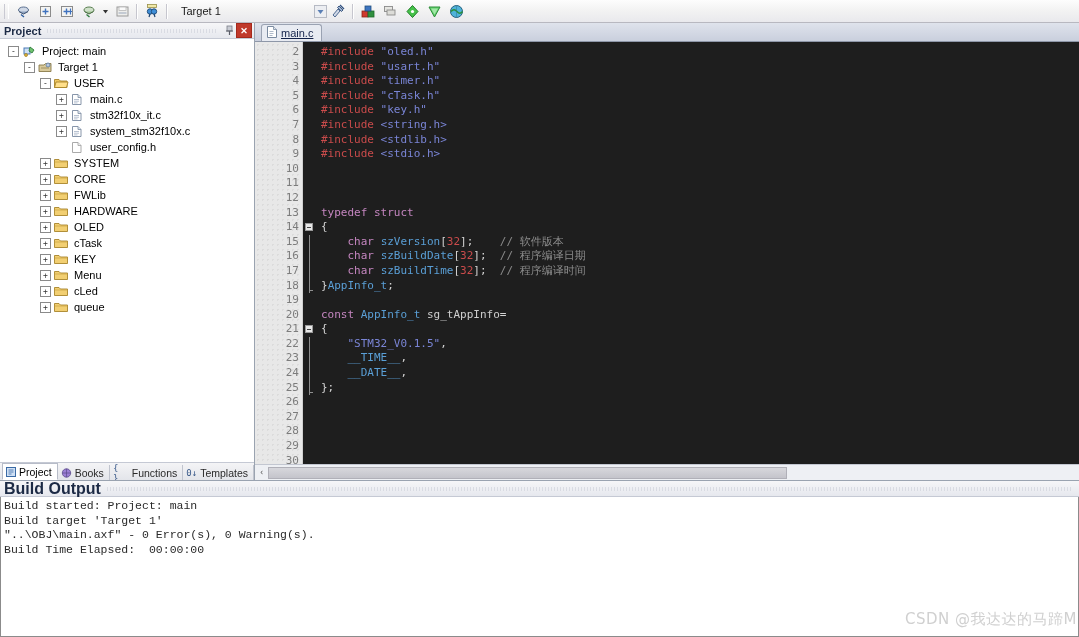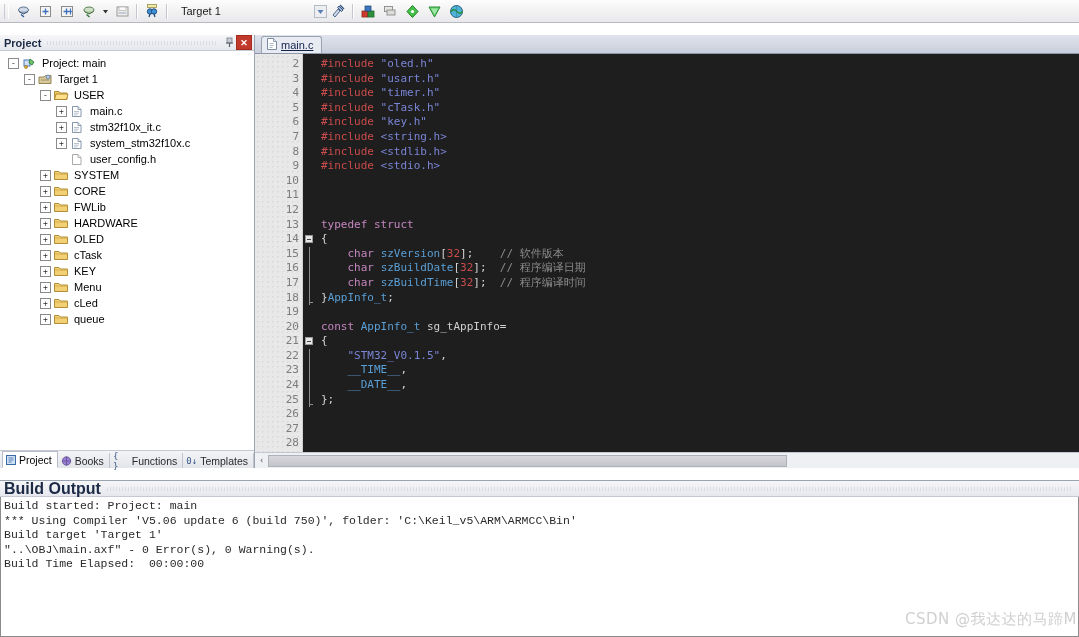--- a/index.html
+++ b/index.html
@@ -10,21 +10,20 @@
     font-family: "Liberation Sans", sans-serif;
     font-size: 11px;
     color: #000;
   }
   #app {
     position: relative;
     width: 1079px; height: 637px;
     background: #ffffff;
     display: flex;
     flex-direction: column;
-    gap: 12px;
   }
 
   
   .toolbar {
     height: 22px;
     min-height: 22px;
     background: linear-gradient(to bottom, #fdfdfd 0%, #f2f2f2 50%, #e9e9ed 100%);
     border-bottom: 1px solid #b8b8c0;
     display: flex;
     align-items: center;
@@ -785,17 +784,17 @@
         <div class="hthumb" style="width: 63%;"></div>
       </div>
     </div>
   </div>
 
   <div class="buildpanel">
     <div class="build-title">
       <span>Build Output</span>
       <span class="dots"></span>
     </div>
-    <div class="buildbody"><div>Build started: Project: main</div><div>*** Using Compiler 'V5.06 update 6 (build 750)', folder: 'C:\Keil_v5\ARM\ARMCC\Bin'</div><div>Build target 'Target 1'</div><div>"..\OBJ\main.axf" - 0 Error(s), 0 Warning(s).</div><div>Build Time Elapsed:  00:00:00</div></div>
+    <div class="buildbody"><div>Build started: Project: main</div><div>Build target 'Target 1'</div><div>"..\OBJ\main.axf" - 0 Error(s), 0 Warning(s).</div><div>Build Time Elapsed:  00:00:00</div></div>
   </div>
 
   <div class="watermark">CSDN @我达达的马蹄M</div>
 </div>
 
 </body></html>

